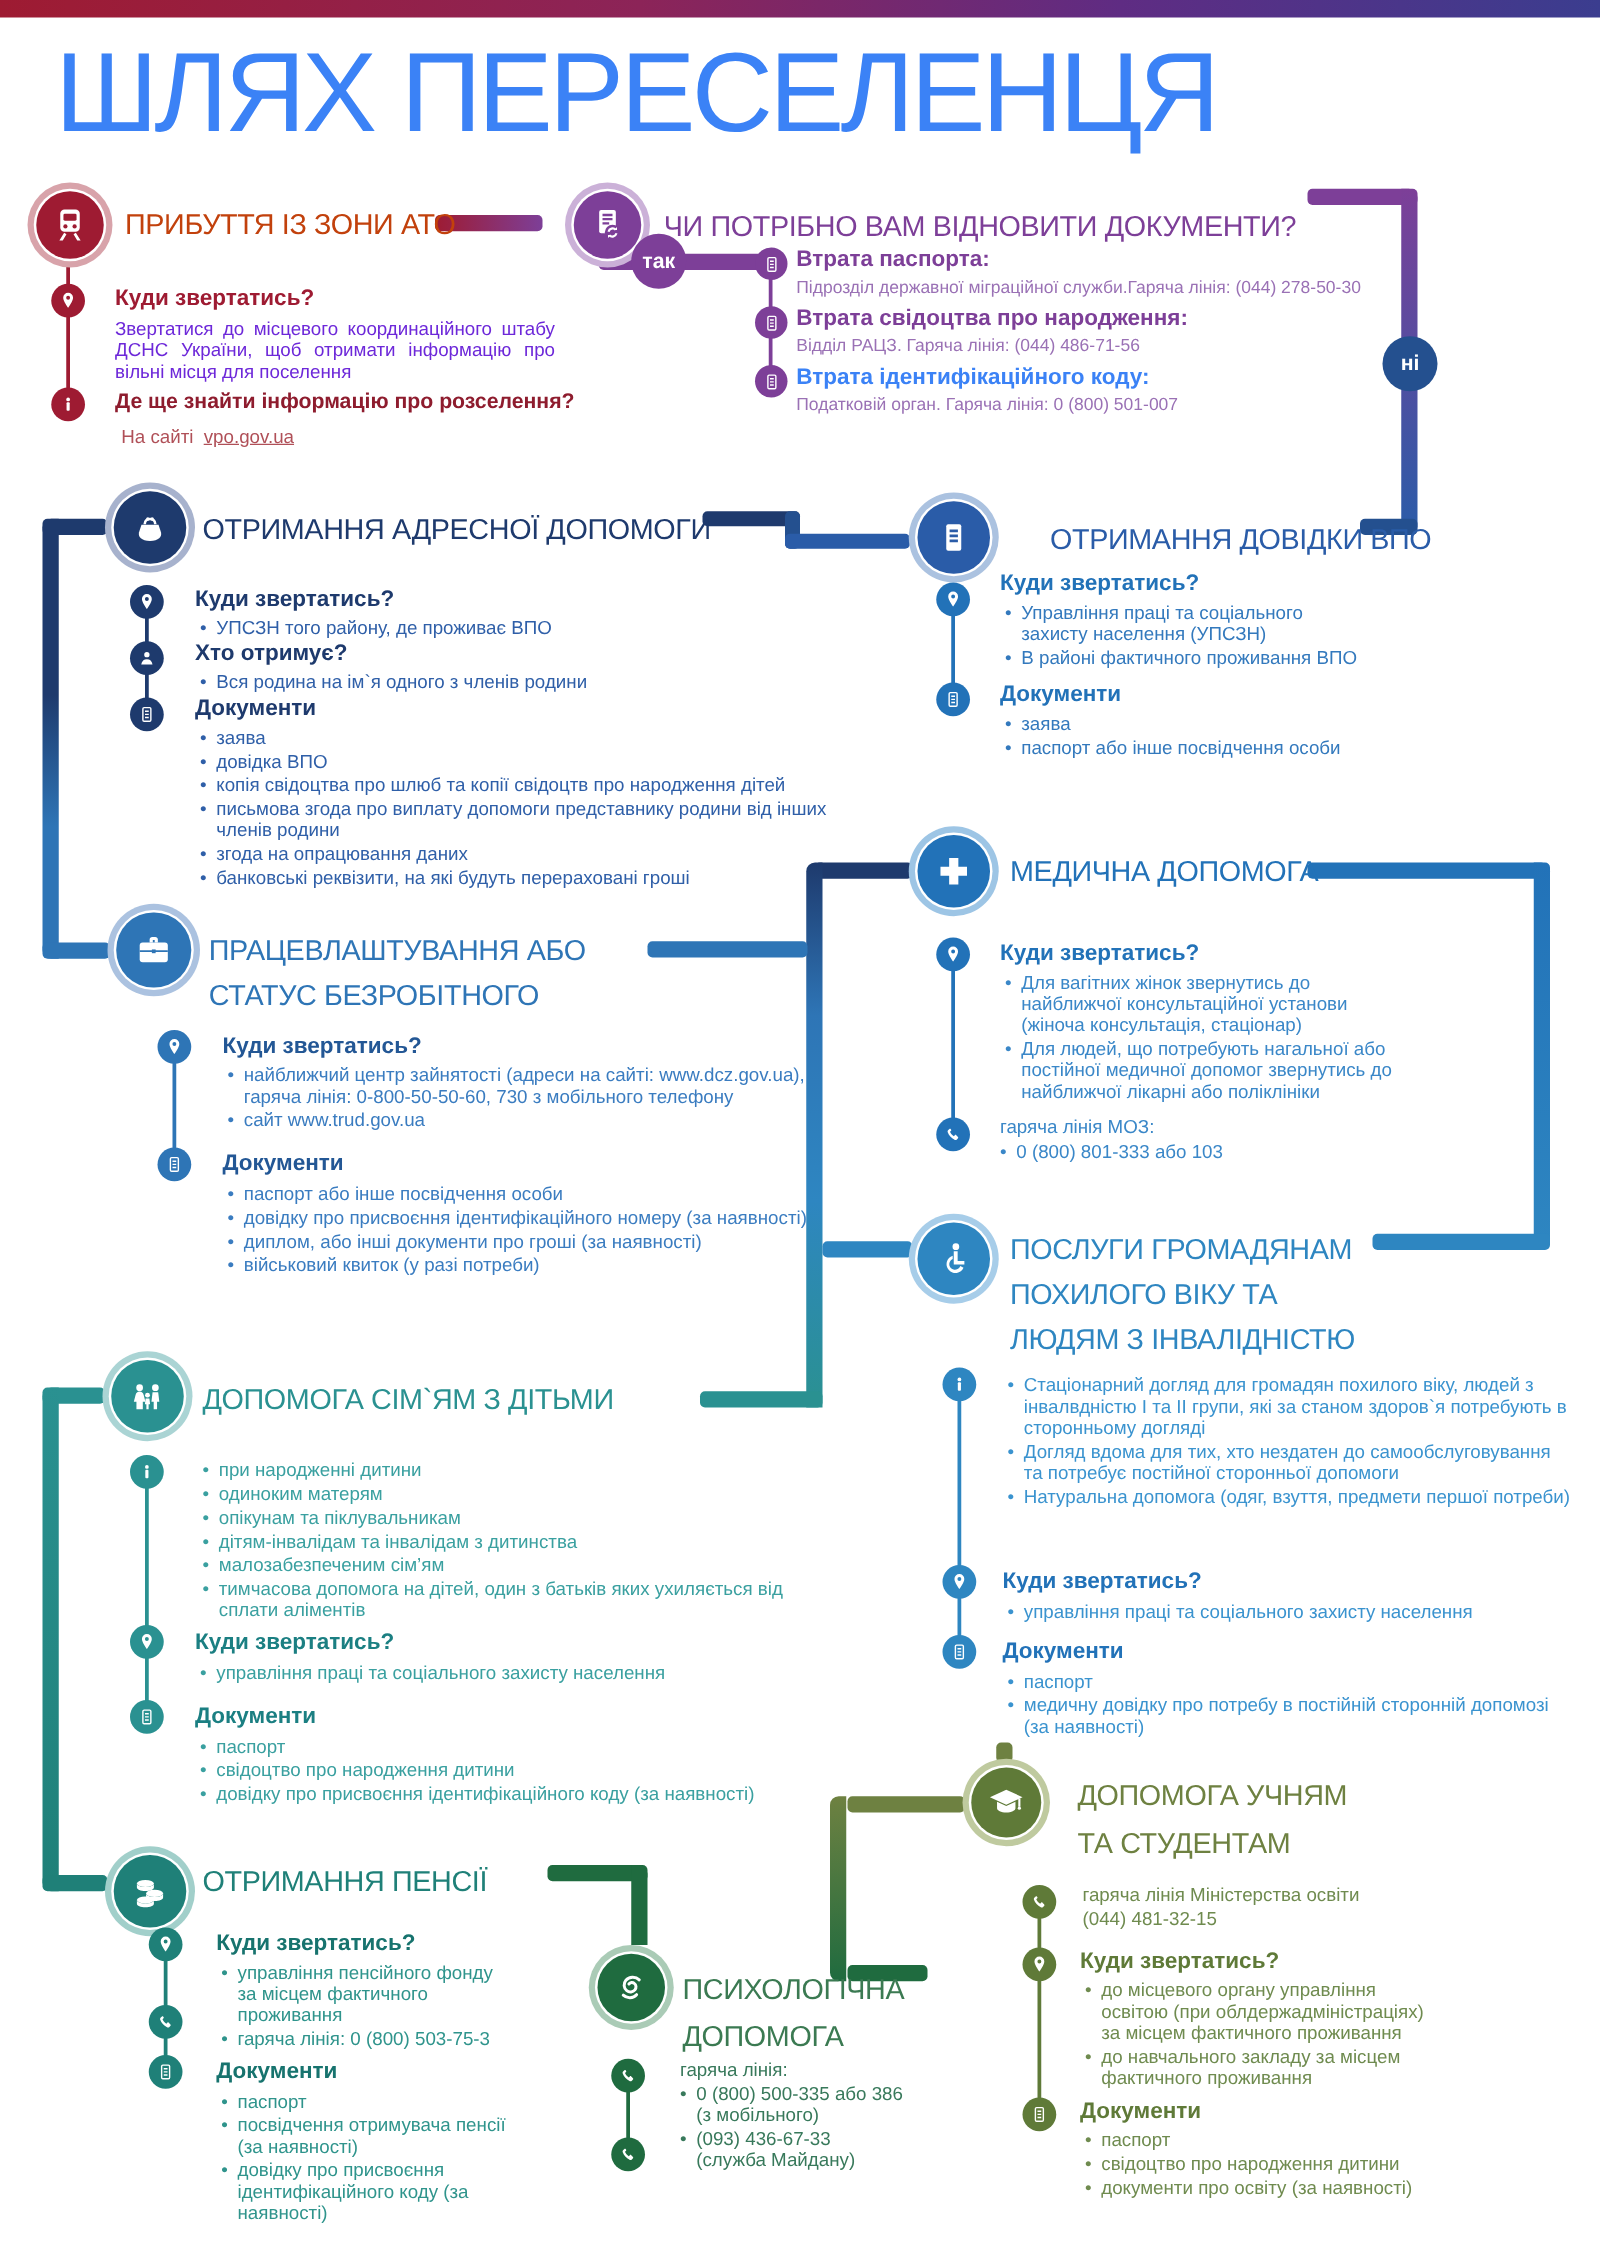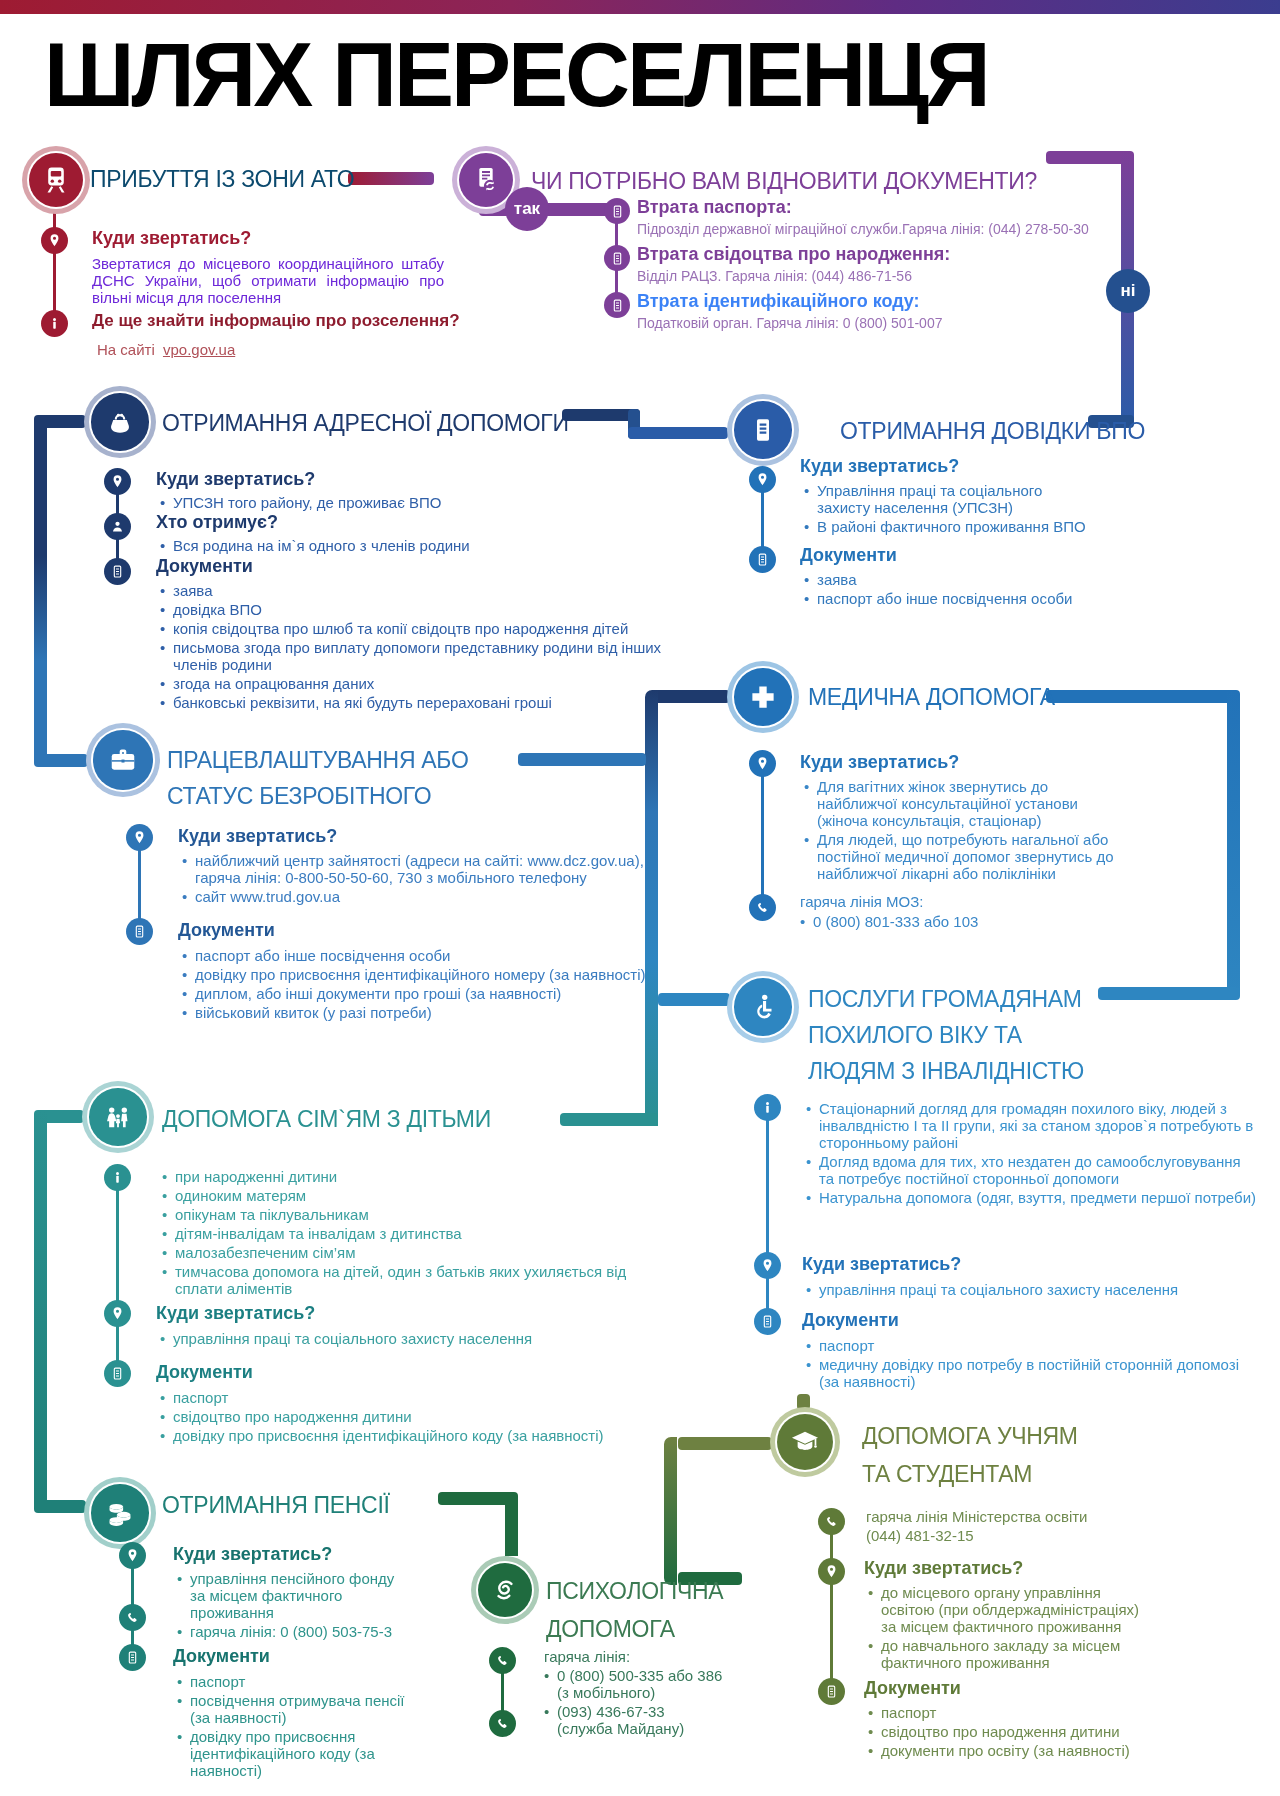--- a/index.html
+++ b/index.html
@@ -24,21 +24,21 @@
   .para{position:absolute;font-size:15px;line-height:17px;text-align:justify}
   a{color:inherit}
 </style>
 </head>
 <body>
 
 <div class="page">
 
   <div class="abs" style="left:0;top:0;width:1280px;height:14px;background:linear-gradient(90deg,#9e1b32 0%,#8c2458 40%,#5f2c83 70%,#3b3d8f 100%)"></div>
 
-  <div class="abs" style="left:44px;top:24px;font-size:90px;font-weight:bold;color:#000000;letter-spacing:-3px;white-space:nowrap">ШЛЯХ ПЕРЕСЕЛЕНЦЯ</div>
+  <div class="abs" style="left:44px;top:24px;font-size:90px;font-weight:normal;color:#3b82f6;letter-spacing:-3px;white-space:nowrap">ШЛЯХ ПЕРЕСЕЛЕНЦЯ</div>
 
   <div class="bar" style="left:348px;top:172px;width:86px;height:13px;background:linear-gradient(90deg,#9e1b32,#7d3f98)"></div>
 
   <div class="vthin" style="left:53px;top:212px;height:112px;background:#9e1b32"></div>
 
   <div class="bar" style="left:479px;top:194px;width:13px;height:22px;background:#7d3f98"></div>
   <div class="bar" style="left:482px;top:203px;width:134px;height:13px;background:#7d3f98"></div>
 
   <div class="vthin" style="left:615px;top:212px;height:92px;background:#7d3f98"></div>
 
@@ -82,21 +82,21 @@
       <svg width="34" height="34" viewBox="0 0 24 24">
         <rect x="6.5" y="3.2" width="11" height="12.6" rx="2.4" fill="#fff"></rect>
         <rect x="8.3" y="5.6" width="7.4" height="4" rx="0.8" fill="#9e1b32"></rect>
         <circle cx="9.4" cy="12.8" r="1.2" fill="#9e1b32"></circle>
             <circle cx="14.6" cy="12.8" r="1.2" fill="#9e1b32"></circle>
         <path d="M8.7 16.4 6 20.8h1.9l2.1-3.6zM15.3 16.4l2.7 4.4h-1.9L14 17.2z" fill="#fff"></path>
       </svg>
     </div>
       </div>
   </div>
-  <div class="t" style="left:90px;top:166px;color:#0c4a6e">ПРИБУТТЯ ІЗ ЗОНИ АТО</div>
+  <div class="t" style="left:100px;top:166px;color:#c2410c">ПРИБУТТЯ ІЗ ЗОНИ АТО</div>
   <div class="ic" style="left:41px;top:227px;background:#9e1b32">
     <svg viewBox="0 0 24 24">
         <path fill="#fff" d="M12 2a6.3 6.3 0 0 0-6.3 6.3C5.7 12.9 12 21 12 21s6.3-8.1 6.3-12.7A6.3 6.3 0 0 0 12 2zm0 8.8a2.5 2.5 0 1 1 0-5 2.5 2.5 0 0 1 0 5z"></path>
       </svg>
   </div>
   <div class="sub" style="left:92px;top:228px;color:#9e1b32">Куди звертатись?</div>
   <div class="para" style="left:92px;top:255px;width:352px;color:#6d28d9">Звертатися до місцевого координаційного штабу ДСНС України, щоб отримати інформацію про вільні місця для поселення</div>
   <div class="ic" style="left:41px;top:310px;background:#9e1b32">
     <svg viewBox="0 0 24 24">
         <g fill="#fff">
@@ -341,21 +341,21 @@
   <div class="vthin" style="left:766px;top:1110px;height:202px;background:#2e86c1"></div>
   <div class="ic" style="left:754px;top:1094px;background:#2e86c1">
     <svg viewBox="0 0 24 24">
         <g fill="#fff">
           <circle cx="12" cy="5.6" r="2.4"></circle>
           <rect x="10" y="9.2" width="4" height="11" rx="1.2"></rect>
         </g>
       </svg>
   </div>
   <div class="blist" style="left:806px;top:1100px;width:452px;color:#3a93cf">
-      <div class="b">Стаціонарний догляд для громадян похилого віку, людей з інвалвдністю І та ІІ групи, які за станом здоров`я потребують в сторонньому районі</div>
+      <div class="b">Стаціонарний догляд для громадян похилого віку, людей з інвалвдністю І та ІІ групи, які за станом здоров`я потребують в сторонньому догляді</div>
       <div class="b">Догляд вдома для тих, хто нездатен до самообслуговування та потребує постійної сторонньої допомоги</div>
       <div class="b">Натуральна допомога (одяг, взуття, предмети першої потреби)</div>
     </div>
   <div class="ic" style="left:754px;top:1252px;background:#2e86c1">
     <svg viewBox="0 0 24 24">
         <path fill="#fff" d="M12 2a6.3 6.3 0 0 0-6.3 6.3C5.7 12.9 12 21 12 21s6.3-8.1 6.3-12.7A6.3 6.3 0 0 0 12 2zm0 8.8a2.5 2.5 0 1 1 0-5 2.5 2.5 0 0 1 0 5z"></path>
       </svg>
   </div>
   <div class="sub" style="left:802px;top:1254px;color:#2272b8">Куди звертатись?</div>
   <div class="blist" style="left:806px;top:1281px;width:452px;color:#3a93cf">

